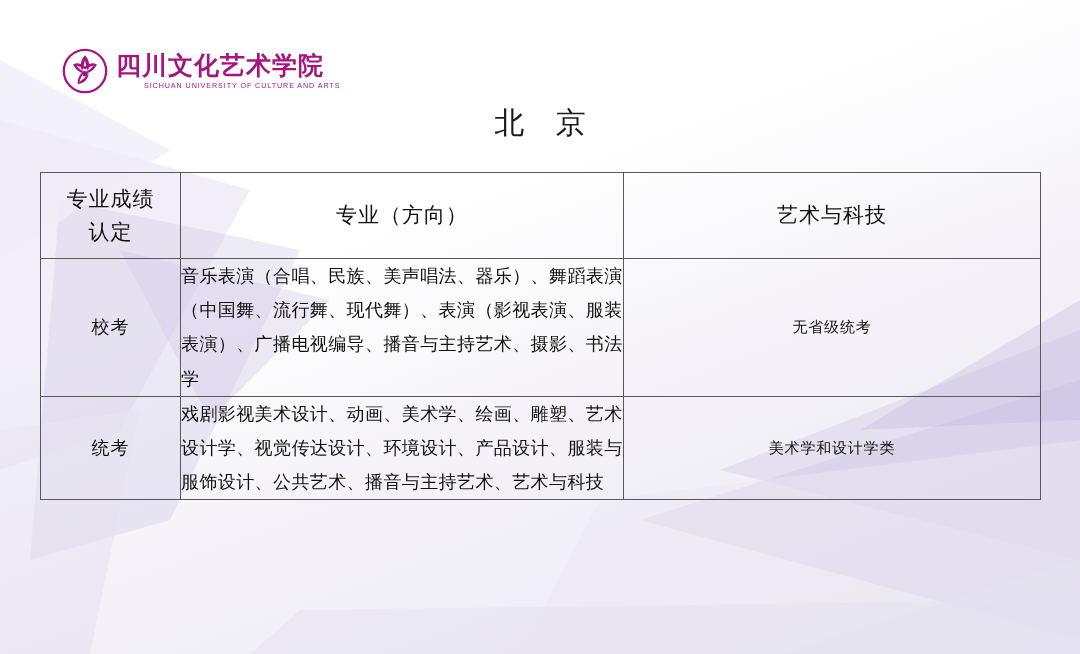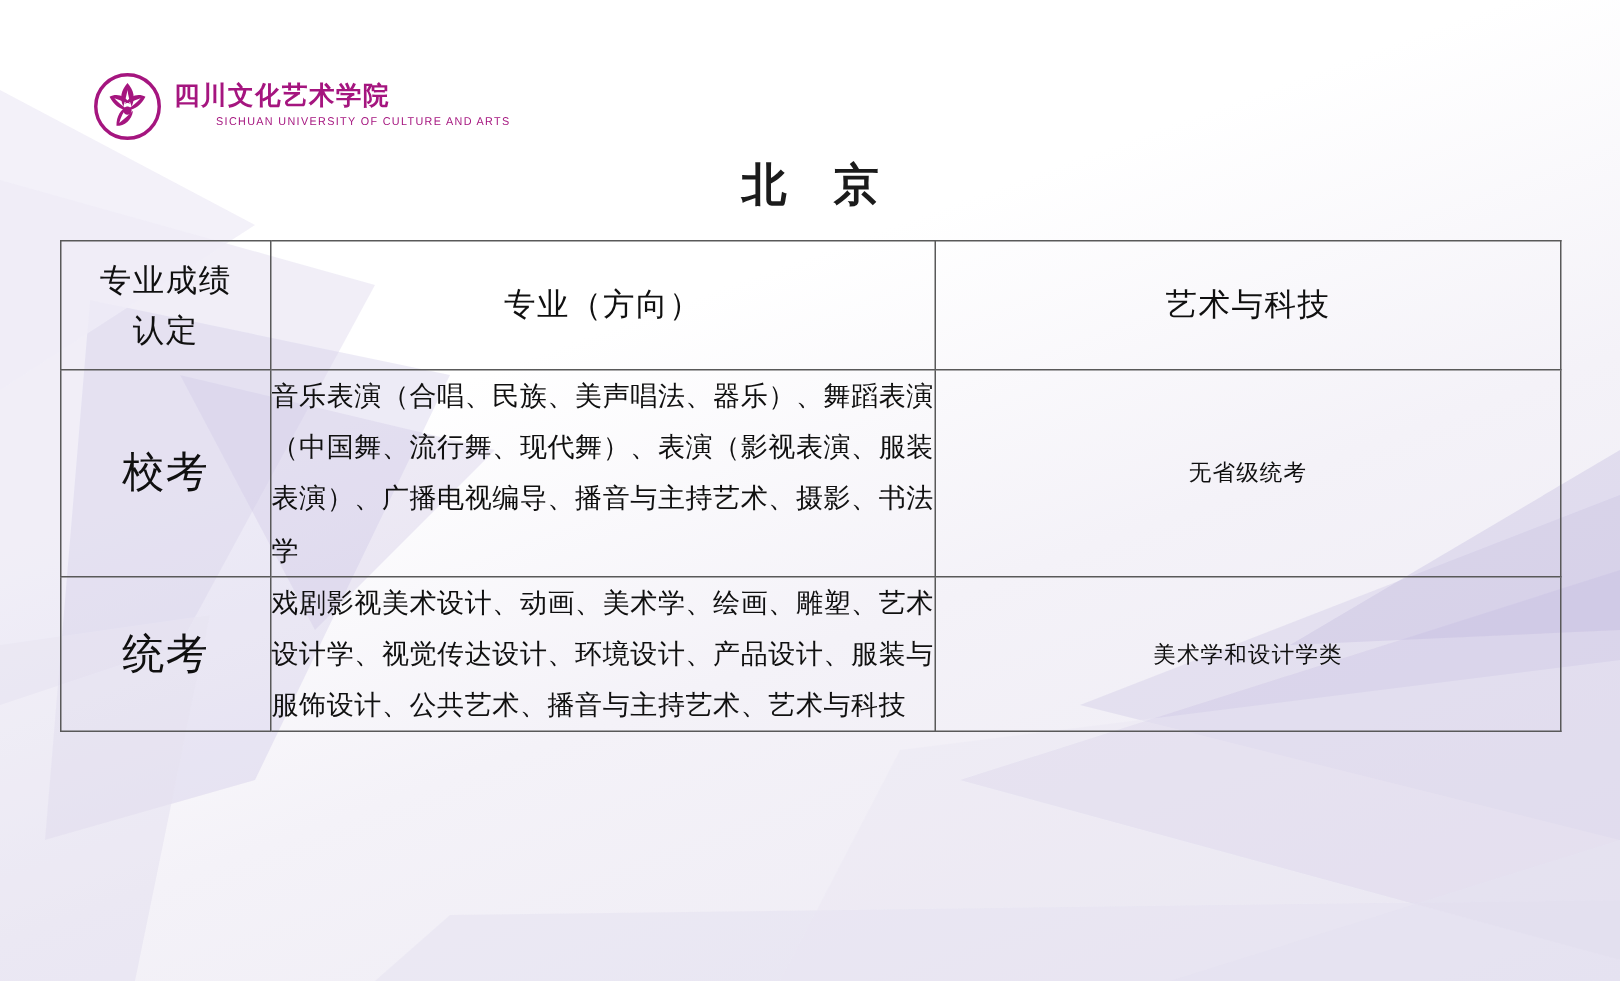--- a/index.html
+++ b/index.html
@@ -46,64 +46,65 @@
     height: 46px;
     flex: 0 0 auto;
   }
   .logo-text {
     display: flex;
     flex-direction: column;
     justify-content: center;
     gap: 2px;
   }
   .logo-cn {
-    font-size: 17px;
+    font-size: 25px;
     font-weight: bold;
     color: #a5157f;
     letter-spacing: 1px;
     line-height: 1.05;
-    font-family: Liberation Mono, monospace;
+    font-family: Liberation Serif, serif;
   }
   .logo-en {
     font-size: 7.2px;
     color: #a5157f;
     letter-spacing: 0.9px;
     line-height: 1;
     font-family: "Liberation Sans", sans-serif;
     transform: scale(1, 1.05);
     transform-origin: left center;
     margin-left: 28px;
   }
 
   
   .page-title {
     position: absolute;
     left: 0;
     right: 0;
     top: 103px;
     text-align: center;
     font-size: 30px;
-    font-weight: bold;
+    font-weight: normal;
     color: #1b1b1b;
     letter-spacing: 12px;
     text-indent: 12px;
   }
 
   
   .table-wrap {
     position: absolute;
     left: 40px;
     top: 160px;
     width: 1000px;
   }
   table.data {
     width: 100%;
     border-collapse: collapse;
     table-layout: fixed;
     background: transparent;
+    margin-top: 12px;
   }
   table.data td, table.data th {
     border: 1px solid #595959;
     padding: 0;
     vertical-align: middle;
     font-weight: normal;
     color: #101010;
     background: transparent;
   }
   col.c1 { width: 140px; }
@@ -116,21 +117,21 @@
     line-height: 1.55;
     padding: 12px 6px;
     letter-spacing: 1px;
   }
   .hdr-cell.two-line {
     padding: 10px 6px;
   }
 
   .cat-cell {
     text-align: center;
-    font-size: 28px;
+    font-size: 18px;
     letter-spacing: 1px;
     padding: 8px 4px;
   }
   .major-cell {
     font-size: 18px;
     line-height: 1.9;
     padding: 14px 14px 14px 18px;
     text-align: left;
     letter-spacing: 0.4px;
   }

